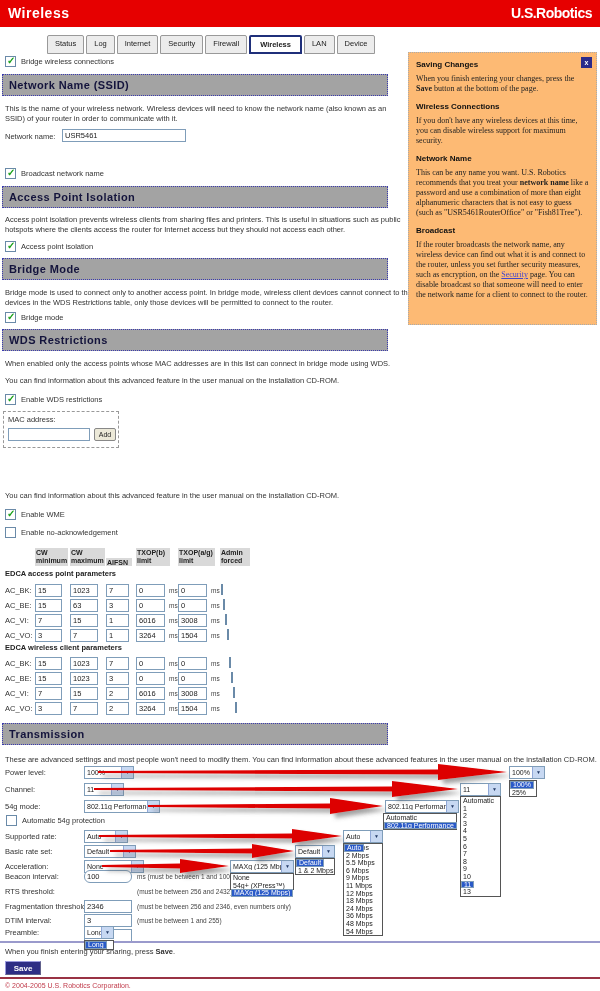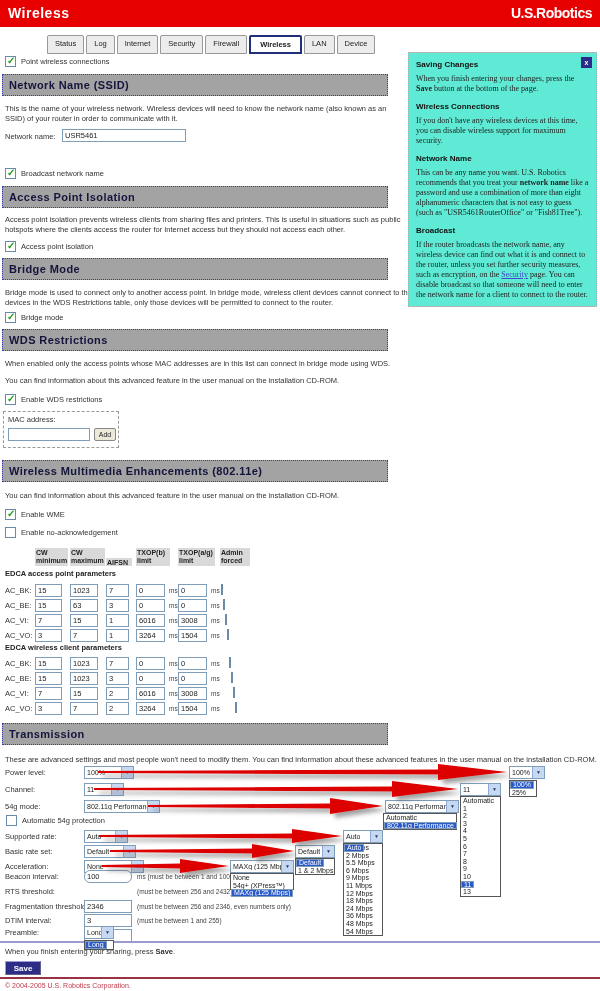--- a/index.html
+++ b/index.html
@@ -44,22 +44,22 @@
   #preamble-list .opt{height:8px;line-height:8px;}
   
   .thead{position:absolute;background:#d9d9d9;font-size:7px;font-weight:bold;line-height:8px;padding:1px;box-sizing:border-box;color:#222;}
   .tlabel{position:absolute;font-size:7.5px;color:#333;}
   .ttitle{position:absolute;font-size:7.5px;font-weight:bold;color:#222;}
   .msu{position:absolute;font-size:6.5px;color:#444;}
   .note{position:absolute;font-size:6.5px;color:#444;}
   
   #macbox{position:absolute;left:3px;top:411px;width:116px;height:37px;border:1px dashed #999;box-sizing:border-box;}
   
-  #sidebar{position:absolute;left:408px;top:52px;width:189px;background:#5eead4;border:1px dotted #aaa;
-       box-sizing:border-box;padding:7px 7px 6px 7px;z-index:5;}
+  #sidebar{position:absolute;left:408px;top:52px;width:189px;background:#fdba74;border:1px dotted #aaa;
+       box-sizing:border-box;padding:7px 7px 24px 7px;z-index:5;}
   #sidebar .sb-title{font-size:8px;font-weight:bold;color:#111;}
   #sidebar .sb-h{font-size:8px;font-weight:bold;color:#111;margin:8px 0 0 0;}
   #sidebar p{font-family:"Liberation Serif",serif;font-size:8px;line-height:10px;color:#222;margin:5px 0 0 0;}
   #sidebar .sb-close{position:absolute;right:4px;top:4px;width:11px;height:11px;background:#2b2b8a;color:#fff;
        font-size:7px;font-weight:bold;display:flex;align-items:center;justify-content:center;}
   #sidebar .link{color:#4444cc;text-decoration:underline;}
   
   #hr1{position:absolute;left:0;top:941px;width:600px;height:2px;background:#9a9acc;}
   #redline{position:absolute;left:0;top:977px;width:600px;height:2px;background:#993344;}
   #savebtn{position:absolute;left:5px;top:961px;width:36px;height:14px;background:#2d2d85;color:#fff;
@@ -89,21 +89,21 @@
     <div class="tab active">Wireless</div>
     <div class="tab">LAN</div>
     <div class="tab">Device</div>
   </div>
 
   
   <div class="cbrow" style="left:5px;top:55px">
     <span class="cb">
         <span class="tick">✓</span>
       </span>
-    <span>Point wireless connections</span>
+    <span>Bridge wireless connections</span>
   </div>
 
   
   <div class="shead" style="top:74px">
       <span>Network Name (SSID)</span>
     </div>
   <div class="para" style="left:5px;top:104px;width:402px">This is the name of your wireless network. Wireless devices will need to know the network name (also known as an SSID) of your router in order to communicate with it.</div>
   <span class="lab" style="left:5px;top:132px">Network name:</span>
   <input class="inp" style="left: 62px; top: 129px; width: 124px;" value="USR5461">
   <div class="cbrow" style="left:5px;top:167px">
@@ -149,23 +149,20 @@
       </span>
     <span>Enable WDS restrictions</span>
   </div>
   <div id="macbox">
     <span class="lab" style="left:4px;top:3px">MAC address:</span>
     <input class="inp" style="left: 4px; top: 16px; width: 82px;" value="">
     <div class="btn-small" style="left:90px;top:16px;width:22px">Add</div>
   </div>
 
   
-  <div class="shead" style="top:460px">
-      <span>Wireless Multimedia Enhancements (802.11e)</span>
-    </div>
   <div class="para" style="left:5px;top:491px;width:592px">You can find information about this advanced feature in the user manual on the installation CD-ROM.</div>
   <div class="cbrow" style="left:5px;top:508px">
     <span class="cb">
         <span class="tick">✓</span>
       </span>
     <span>Enable WME</span>
   </div>
   <div class="cbrow" style="left:5px;top:526px">
     <span class="cb"></span>
     <span>Enable no-acknowledgement</span>

